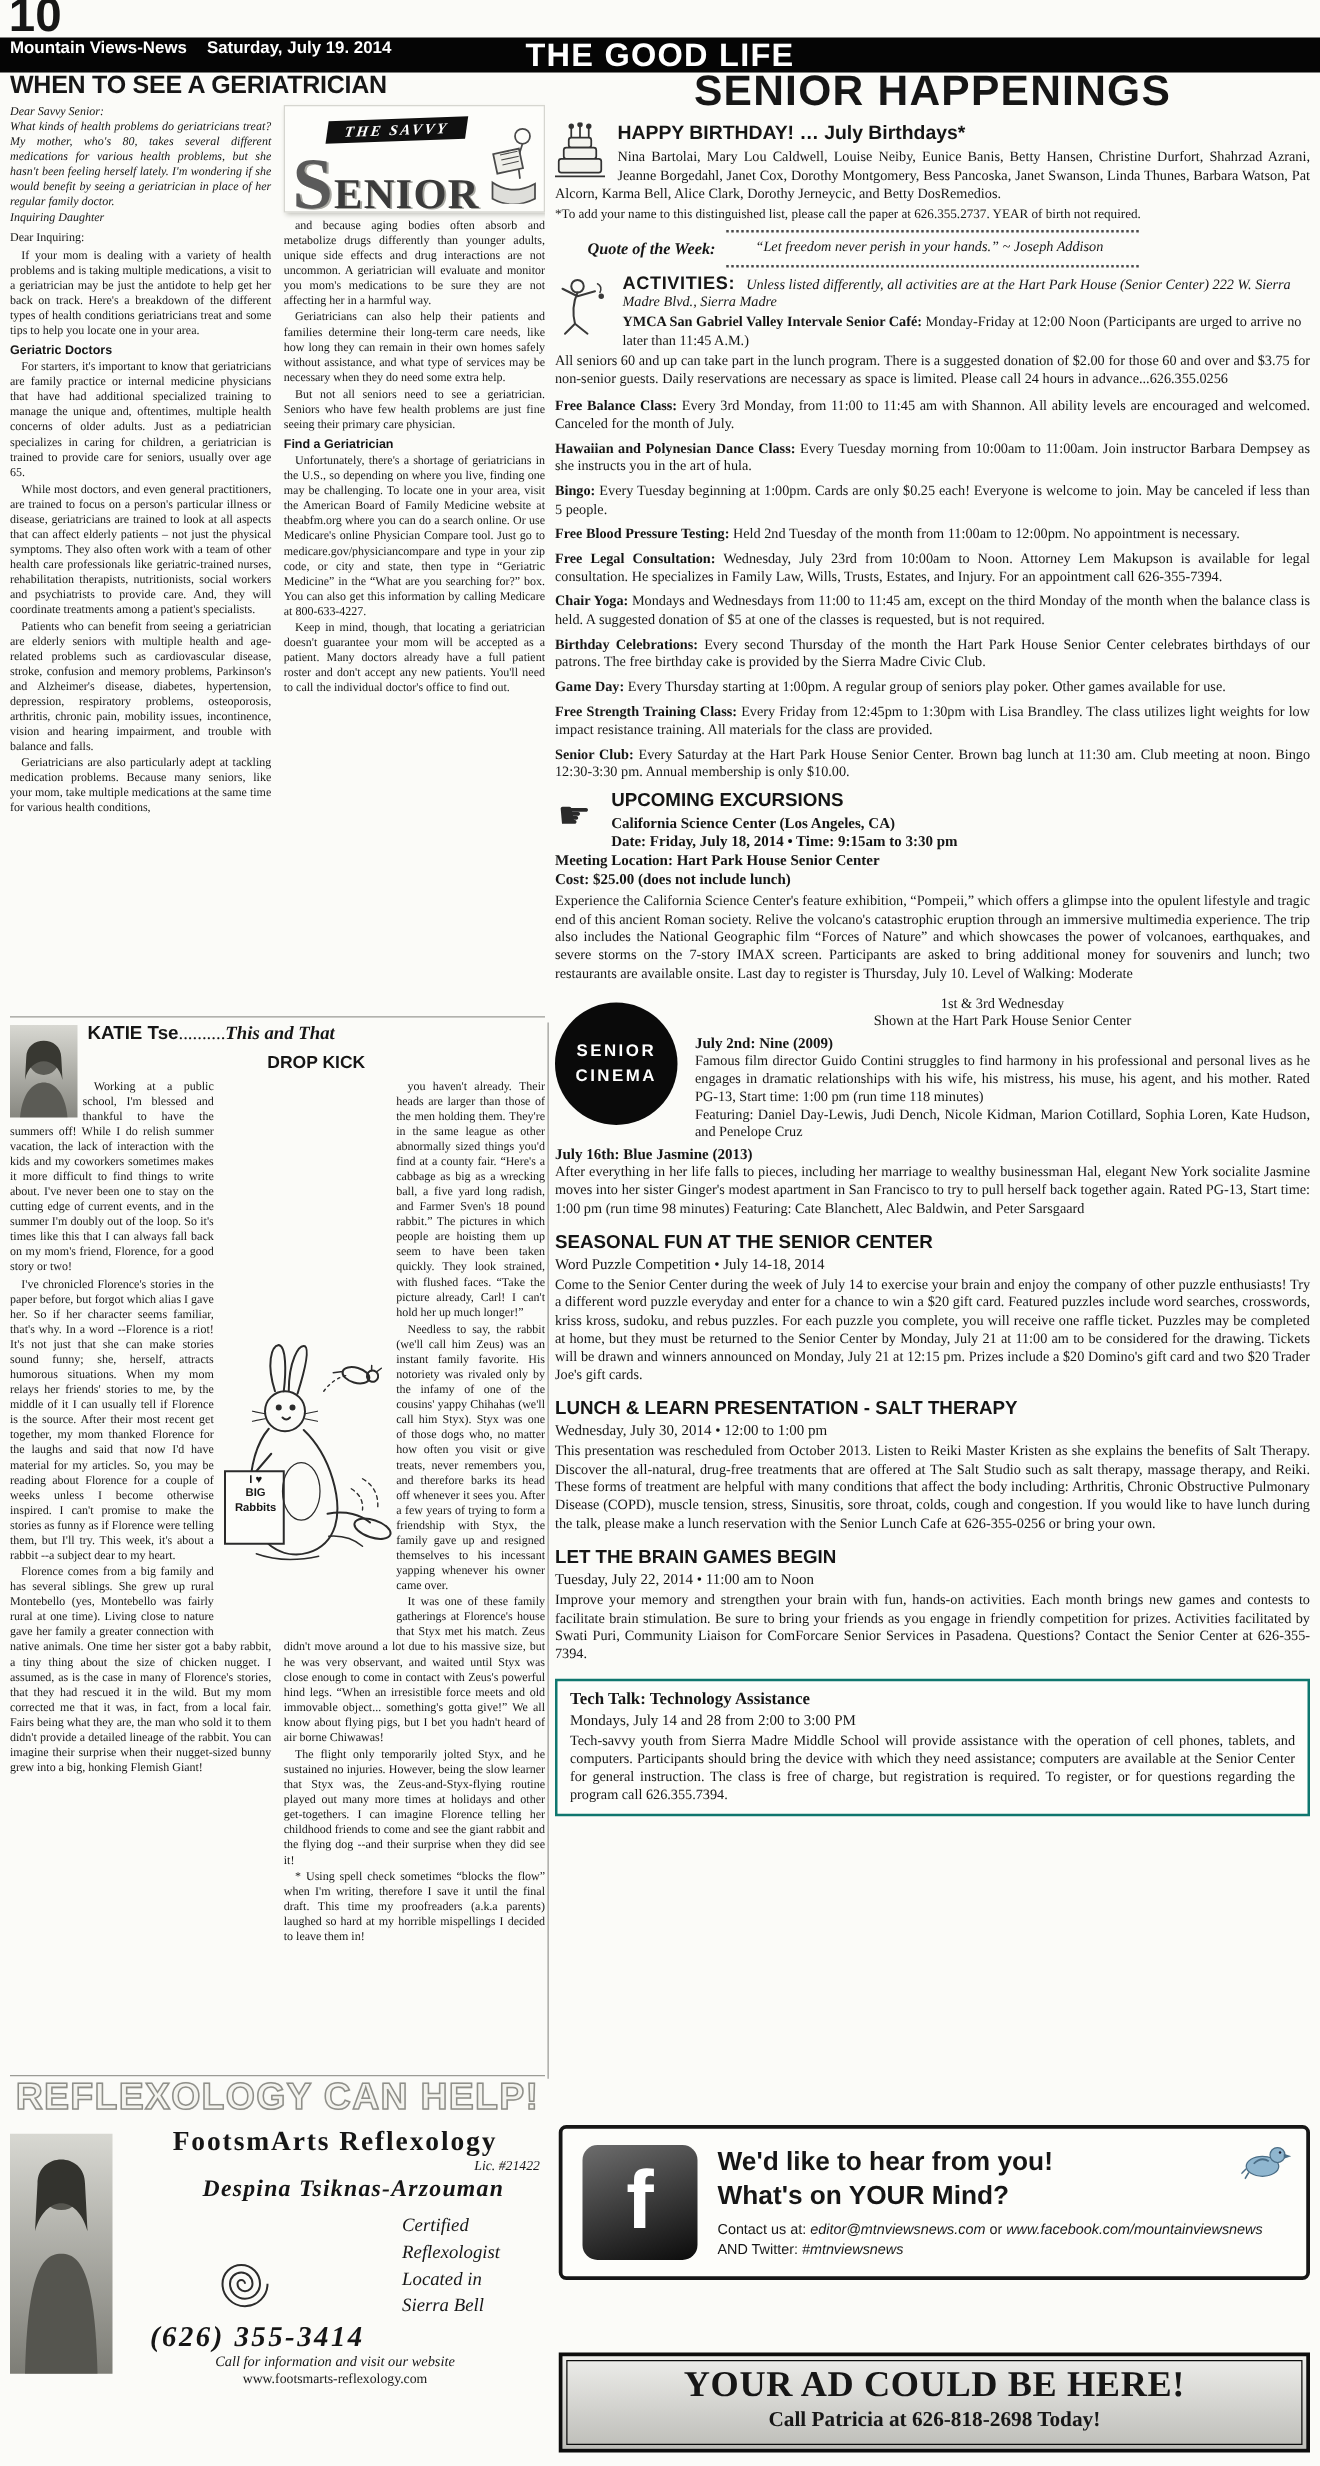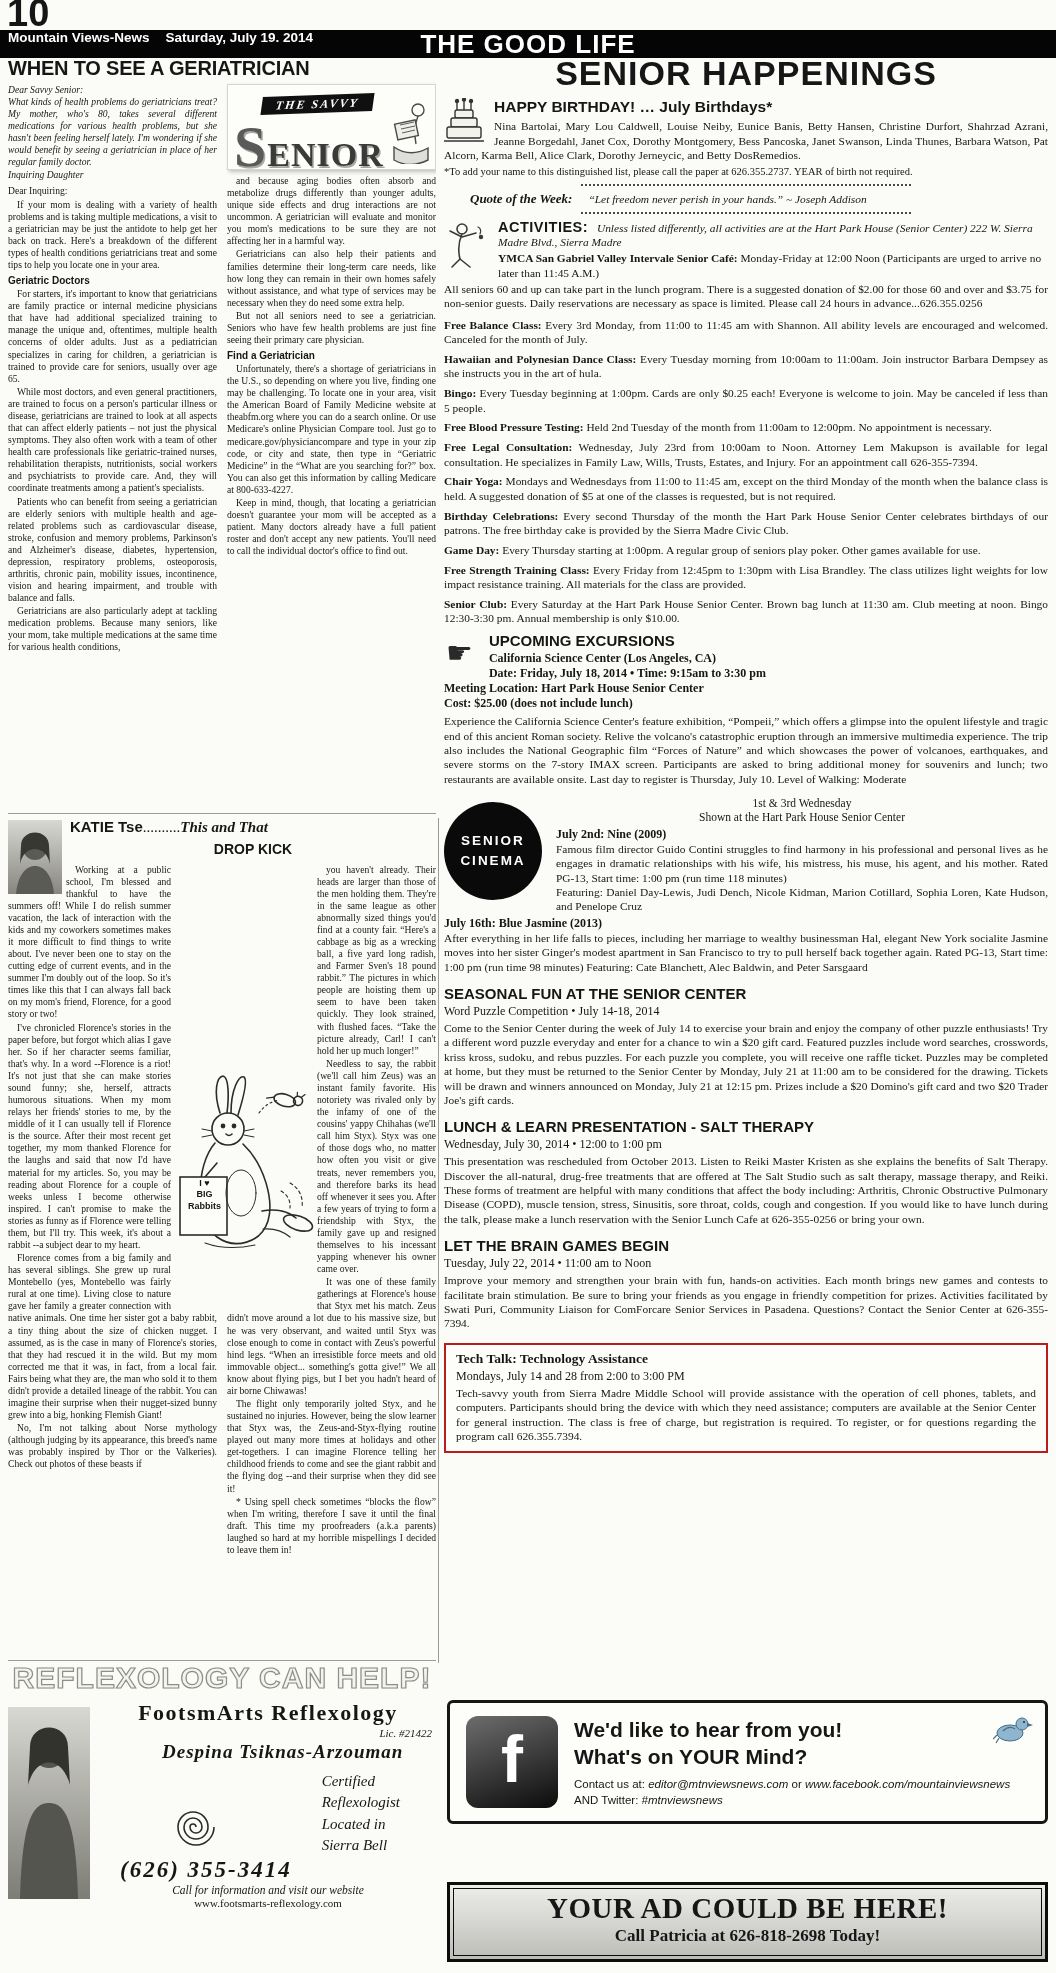--- a/index.html
+++ b/index.html
@@ -71,21 +71,21 @@
   .reflex-web { position:absolute; left:95px; top:234px; width:330px; text-align:center; font:11px "Liberation Serif", serif; }
 
   
   .rc { position:absolute; left:444px; top:56px; width:604px; font-size:11.4px; line-height:1.26; }
   .rc-headline { font:700 34px/1.05 "Liberation Sans", sans-serif; text-align:center; letter-spacing:1px; margin-bottom:6px; }
   .cake-icon { float:left; width:40px; height:48px; margin:0 10px 2px 0; }
   .bday-title { font:700 15.5px/1.2 "Liberation Sans", sans-serif; margin:1px 0 3px; }
   .names { text-align:justify; }
   .bday-note { font-size:10.5px; margin-top:3px; }
   .dotline { border-top:2px dotted #4a4a4a; width:330px; margin:5px auto 5px; }
-  .quote-row { display:flex; gap:16px; padding-left:26px;align-items:flex-end; }
+  .quote-row { display:flex; gap:32px; padding-left:26px; }
   .quote-label { font:italic 700 13px "Liberation Serif", serif; white-space:nowrap; }
   .quote-text { font-style:italic; }
   .act-icon { float:left; width:44px; height:48px; margin:2px 10px 2px 0; }
   .act-label { font:700 14.5px "Liberation Sans", sans-serif; letter-spacing:0.5px; margin-right:6px; }
   .act-note { font-style:italic; }
   .ymca { margin-top:2px; }
   .lunch-note { text-align:justify; margin:2px 0 7px; }
   .act-item { margin:0 0 5.5px; text-align:justify; }
   .act-item b { font-weight:700; }
   .exc { margin-top:6px; }
@@ -97,21 +97,21 @@
   .cinema { margin-top:10px; }
   .cin-badge { float:left; width:98px; height:98px; border-radius:50%; background:#0a0a0a; color:#fff;
                display:flex; flex-direction:column; align-items:center; justify-content:center;
                font:700 13.5px/1.45 "Liberation Sans", sans-serif; letter-spacing:2px; margin:6px 14px 4px 0; }
   .cin-sched { text-align:center; font-size:11.5px; }
   .cin-title { font-weight:700; font-size:12px; margin-top:2px; }
   .cin-body { text-align:justify; }
   .secthead { font:700 15px "Liberation Sans", sans-serif; margin:11px 0 2px; }
   .subline { font-size:12px; margin-bottom:2px; }
   .bodypar { text-align:justify; }
-  .tech { border:2px solid #b91c1c; padding:6px 10px 8px; margin-top:12px; background:#fdfdfa; }
+  .tech { border:2px solid #0f766e; padding:6px 10px 8px; margin-top:12px; background:#fdfdfa; }
   .tech h4 { font:700 13.5px "Liberation Serif", serif; margin-bottom:2px; }
 
   
   .fbbox { position:absolute; left:447px; top:1700px; width:601px; height:124px; background:#fdfdfa;
            border:3px solid #161616; border-radius:6px; display:flex; align-items:center; gap:16px; padding:0 16px; }
   .f-logo { width:92px; height:92px; border-radius:12px; background:linear-gradient(160deg,#6d6d6d,#0b0b0b);
             color:#fff; font:700 66px/86px "Liberation Sans", sans-serif; text-align:center; flex:0 0 auto; }
   .fb-lines { font:700 21px/1.3 "Liberation Sans", sans-serif; }
   .fb-contact { font:11.5px/1.35 "Liberation Sans", sans-serif; font-weight:400; margin-top:7px; }
   .fb-contact .em { font-style:italic; }
@@ -198,21 +198,20 @@
       <div class="katie-drop">DROP KICK</div>
     </div>
     <div class="cols">
       <div class="col">
         <div class="sp-photo"></div>
         <div class="sp-rab-r"></div>
         <div>
             <p>Working at a public school, I'm blessed and thankful to have the summers off!  While I do relish summer vacation, the lack of interaction with the kids and my coworkers sometimes makes it more difficult to find things to write about.  I've never been one to stay on the cutting edge of current events, and in the summer I'm doubly out of the loop.  So it's times like this that I can always fall back on my mom's friend, Florence, for a good story or two!</p>
             <p>I've chronicled Florence's stories in the paper before, but forgot which alias I gave her. So if her character seems familiar, that's why.  In a word --Florence is a riot!  It's not just that she can make stories sound funny; she, herself, attracts humorous situations.  When my mom relays her friends' stories to me, by the middle of it I can usually tell if Florence is the source.  After their most recent get together, my mom thanked Florence for the laughs and said that now I'd have material for my articles.  So, you may be reading about Florence for a couple of weeks unless I become otherwise inspired.  I can't promise to make the stories as funny as if Florence were telling them, but I'll try.  This week, it's about a rabbit --a subject dear to my heart.</p>
             <p>Florence comes from a big family and has several siblings.  She grew up rural Montebello (yes, Montebello was fairly rural at one time). Living close to nature gave her family a greater connection with native animals.  One time her sister got a baby rabbit, a tiny thing about the size of chicken nugget.  I assumed, as is the case in many of Florence's stories, that they had rescued it in the wild.  But my mom corrected me that it was, in fact, from a local fair.  Fairs being what they are, the man who sold it to them didn't provide a detailed lineage of the rabbit.  You can imagine their surprise when their nugget-sized bunny grew into a big, honking Flemish Giant!</p>
-            <p>No, I'm not talking about Norse mythology (although judging by its appearance, this breed's name was probably inspired by Thor or the Valkeries).  Check out photos of these beasts if</p>
           </div>
       </div>
       <div class="col">
         <div class="sp-rab-l"></div>
         <div>
             <p>you haven't already.  Their heads are larger than those of the men holding them.  They're in the same league as other abnormally sized things you'd find at a county fair.  “Here's a cabbage as big as a wrecking ball, a five yard long radish, and Farmer Sven's 18 pound rabbit.”  The pictures in which people are hoisting them up seem to have been taken quickly.  They look strained, with flushed faces.  “Take the picture already, Carl!  I can't hold her up much longer!”</p>
             <p>Needless to say, the rabbit (we'll call him Zeus) was an instant family favorite.  His notoriety was rivaled only by the infamy of one of the cousins' yappy Chihahas (we'll call him Styx).  Styx was one of those dogs who, no matter how often you visit or give treats, never remembers you, and therefore barks its head off whenever it sees you.  After a few years of trying to form a friendship with Styx, the family gave up and resigned themselves to his incessant yapping whenever his owner came over.</p>
             <p>It was one of these family gatherings at Florence's house that Styx met his match.  Zeus didn't move around a lot due to his massive size, but he was very observant, and waited until Styx was close enough to come in contact with Zeus's powerful hind legs.  “When an irresistible force meets and old immovable object... something's gotta give!”  We all know about flying pigs, but I bet you hadn't heard of air borne Chiwawas!</p>
             <p>The flight only temporarily jolted Styx, and he sustained no injuries.  However, being the slow learner that Styx was, the Zeus-and-Styx-flying routine played out many more times at holidays and other get-togethers.  I can imagine Florence telling her childhood friends to come and see the giant rabbit and the flying dog --and their surprise when they did see it!</p>
             <p>* Using spell check sometimes “blocks the flow” when I'm writing, therefore I save it until the final draft.  This time my proofreaders (a.k.a parents) laughed so hard at my horrible mispellings I decided to leave them in!</p>

